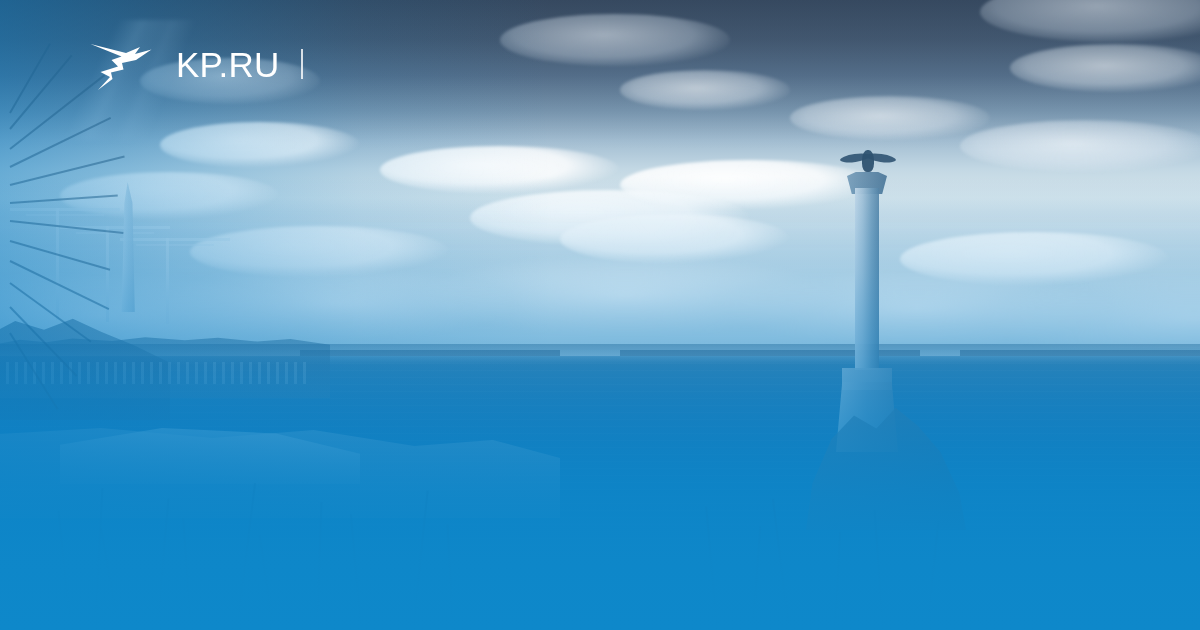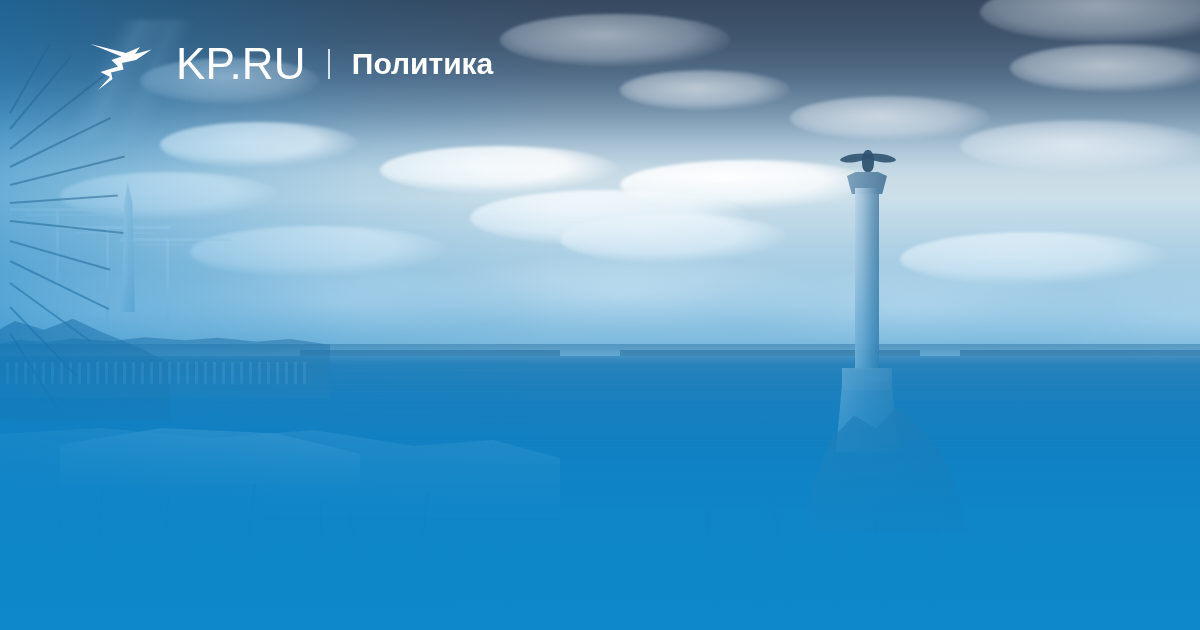--- a/index.html
+++ b/index.html
@@ -331,21 +331,21 @@
     gap: 22px;
     z-index: 20;
   }
   .logo-mark {
     width: 66px; height: 56px;
     display: block;
     flex: none;
   }
   .brand {
     color: #ffffff;
-    font-size: 44px;
+    font-size: 35px;
     letter-spacing: .2px;
     font-weight: 400;
     line-height: 1;
     white-space: nowrap;
   }
   .divider {
     width: 2px; height: 30px;
     background: rgba(255,255,255,.80);
     flex: none;
   }
@@ -491,17 +491,16 @@
     <div class="tint-left"></div>
     <div class="tint"></div>
   </div>
 
   <div class="header">
     <svg class="logo-mark" viewBox="0 0 66 56" aria-hidden="true">
       <path fill="#ffffff" d="M2.5 8.0 L33.5 20.5 L23.5 24.0 L30.0 30.5 L12.5 36.0 L22.0 41.0 L10.0 54.0 L24.5 43.0 L23.0 36.5 L35.5 33.5 L34.0 27.0 L48.0 24.0 L63.5 13.5 L47.0 18.0 L52.0 11.0 L38.0 17.0 Z"></path>
     </svg>
     <span class="brand">KP.RU</span>
     <span class="divider"></span>
-    <span class="rubric">Политика</span>
   </div>
 
 
 </div>
 
 </body></html>

